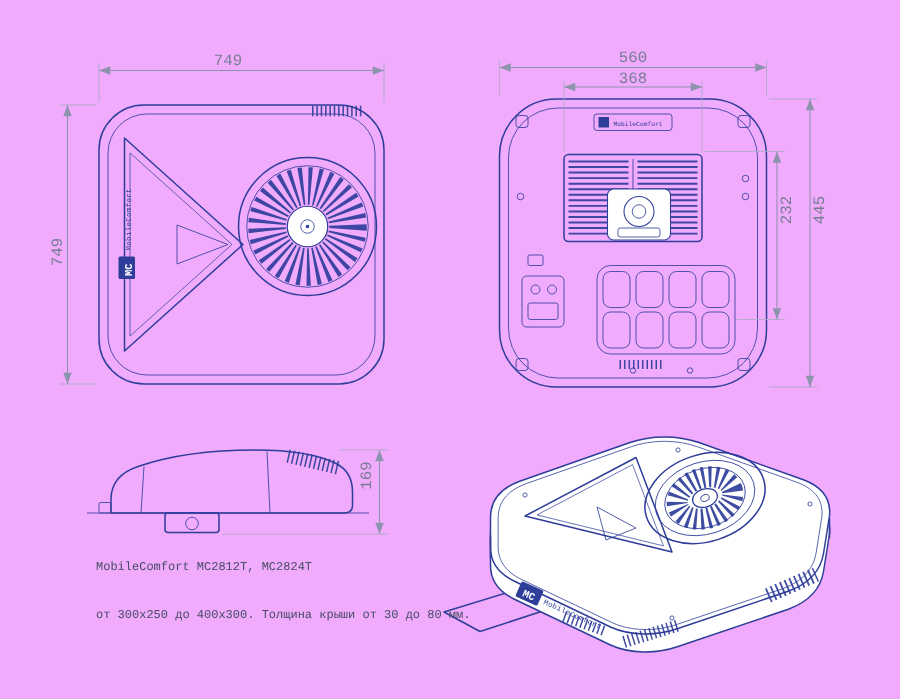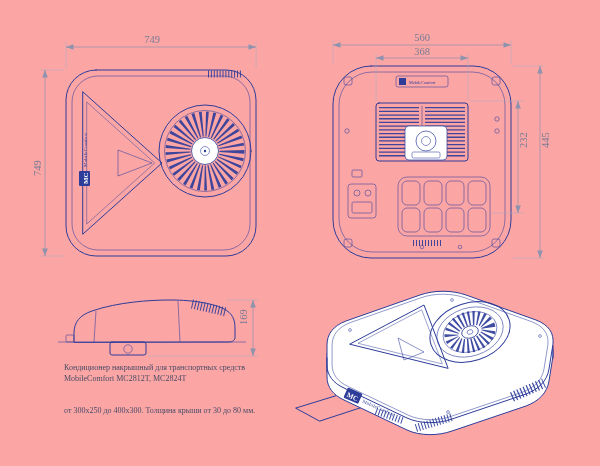--- a/index.html
+++ b/index.html
@@ -1,17 +1,17 @@
 <!DOCTYPE html>
 <html><head>
 <meta charset="utf-8">
 <style>
   html,body{margin:0;padding:0;background:#fff;}
-  .canvas{position:relative;width:600px;height:466px;background:#fca5a5;overflow:hidden;
-          font-family:Liberation Serif, serif;}
+  .canvas{position:relative;width:600px;height:466px;background:#f0abfc;overflow:hidden;
+          font-family:Liberation Mono, monospace;}
   svg{position:absolute;left:0;top:0;}
   
   .ln  {stroke:#2e3d9a;fill:none;stroke-width:1;stroke-linejoin:round;stroke-linecap:round;}
   .ln2 {stroke:#2e3d9a;fill:none;stroke-width:0.55;stroke-linejoin:round;}
   .lnw {stroke:#2e3d9a;fill:#ffffff;stroke-width:1;stroke-linejoin:round;}
   .lnw2{stroke:#2e3d9a;fill:#ffffff;stroke-width:0.7;stroke-linejoin:round;}
   .hatch{stroke:#2e3d9a;fill:none;stroke-linecap:butt;opacity:0.92;}
   .ext {stroke:#a8adc4;fill:none;stroke-width:0.55;}
   .dml {stroke:#8d93ad;fill:none;stroke-width:0.7;}
   .dim {font-size:10.5px;fill:#787d95;}
@@ -210,21 +210,21 @@
       <circle cx="350" cy="330" r="1.4" class="ln2"></circle>
       <circle cx="452" cy="300" r="1.4" class="ln2"></circle>
       <circle cx="540" cy="336" r="1.4" class="ln2"></circle>
       <circle cx="448" cy="412" r="1.4" class="ln2"></circle>
     </g>
   </g>
 </svg>
 
 <div class="notes">
   <p>
-    <span>Кондиционер накрышный для транспортных средств</span><br>
+    <br>
     <span>MobileComfort MC2812T, MC2824T</span>
   </p>
   <p>
     <br>
     <span>от 300х250 до 400х300. Толщина крыши от 30 до 80 мм.</span>
   </p>
 </div>
 </div>
 
 </body></html>

